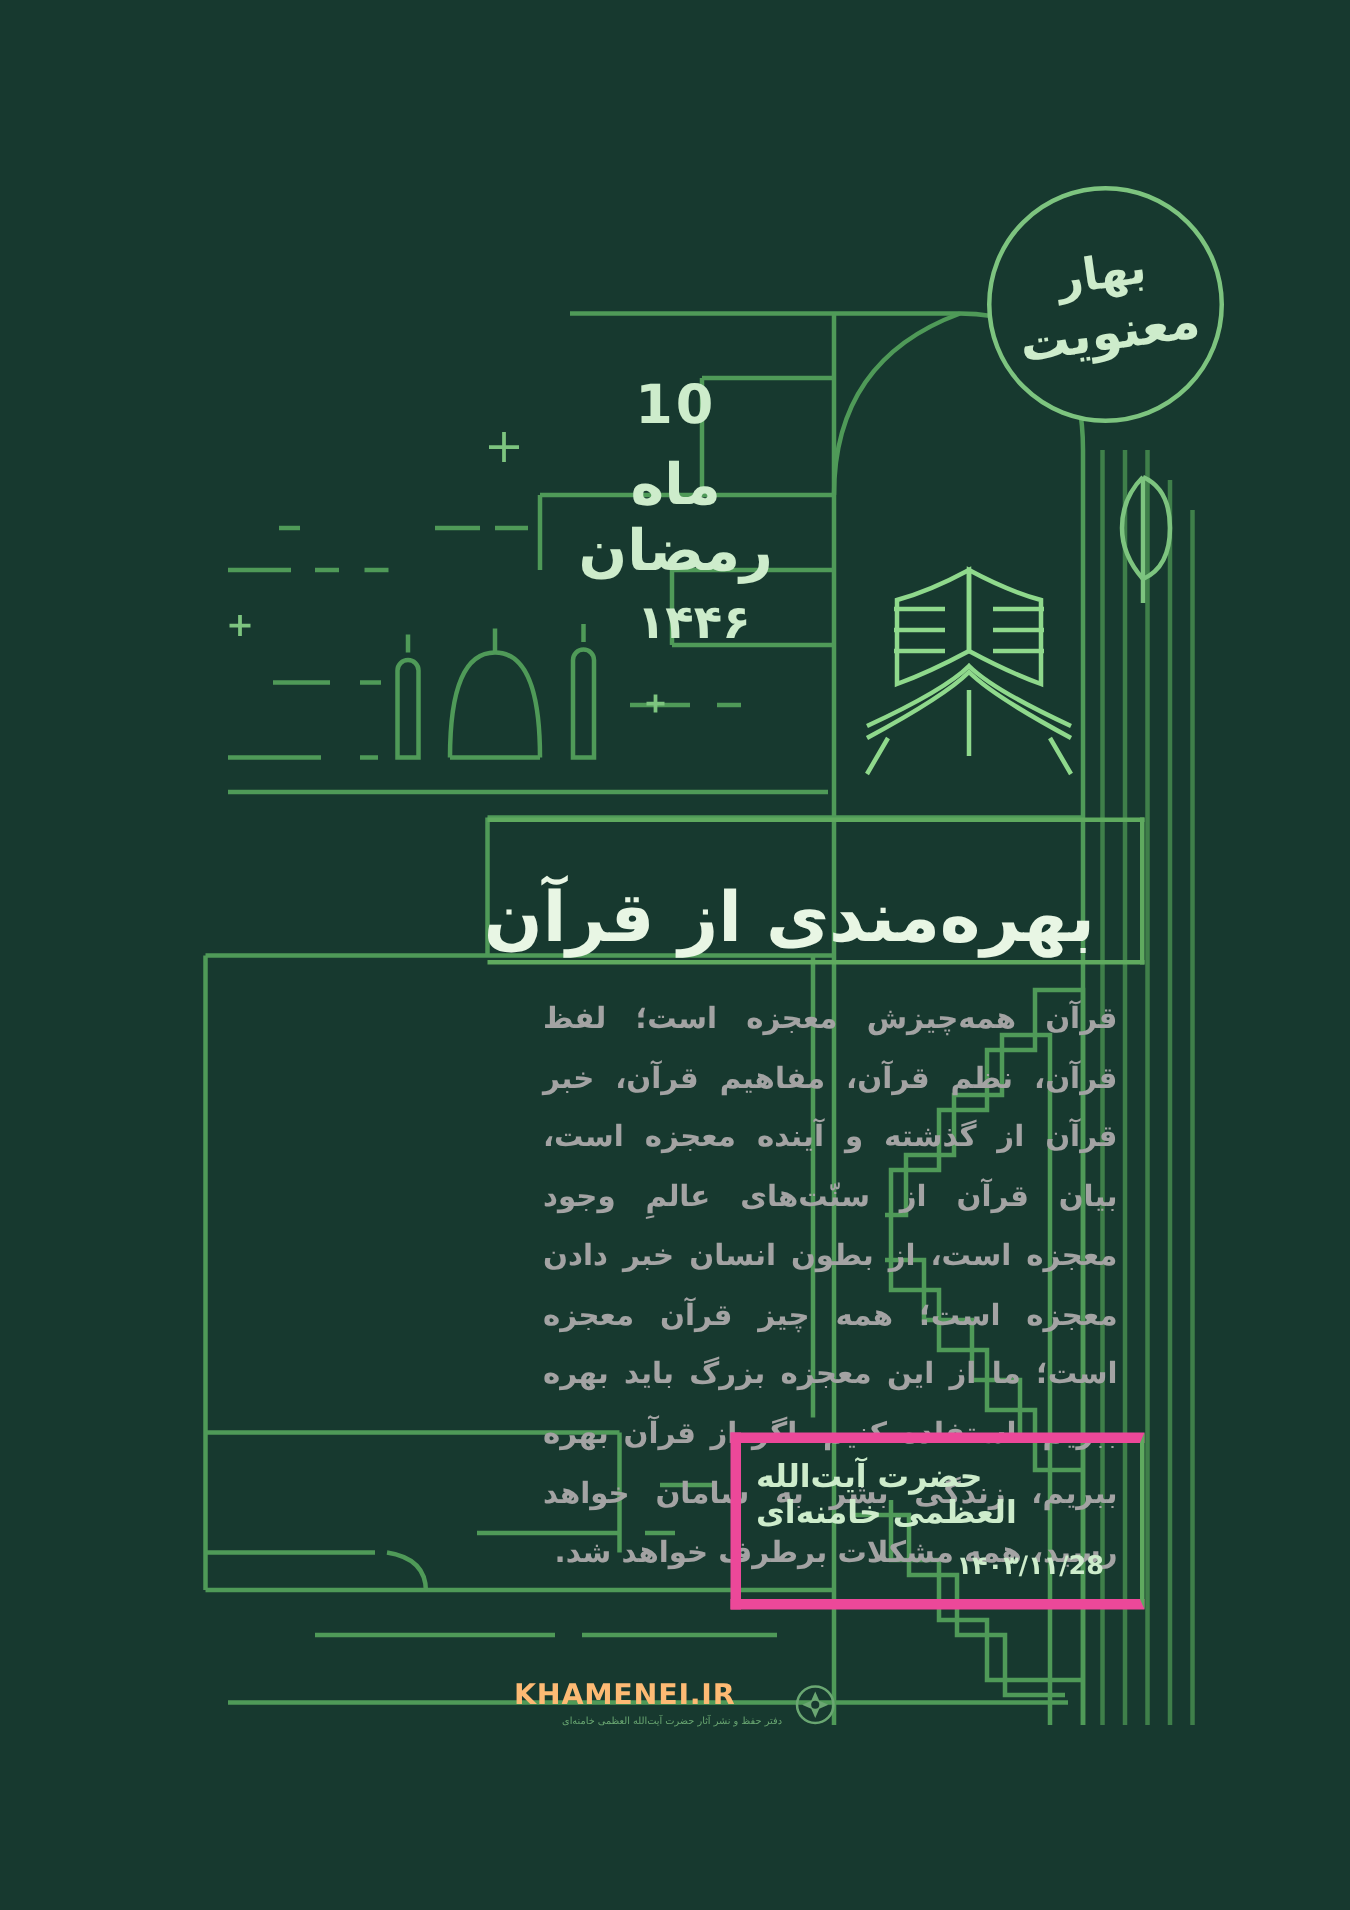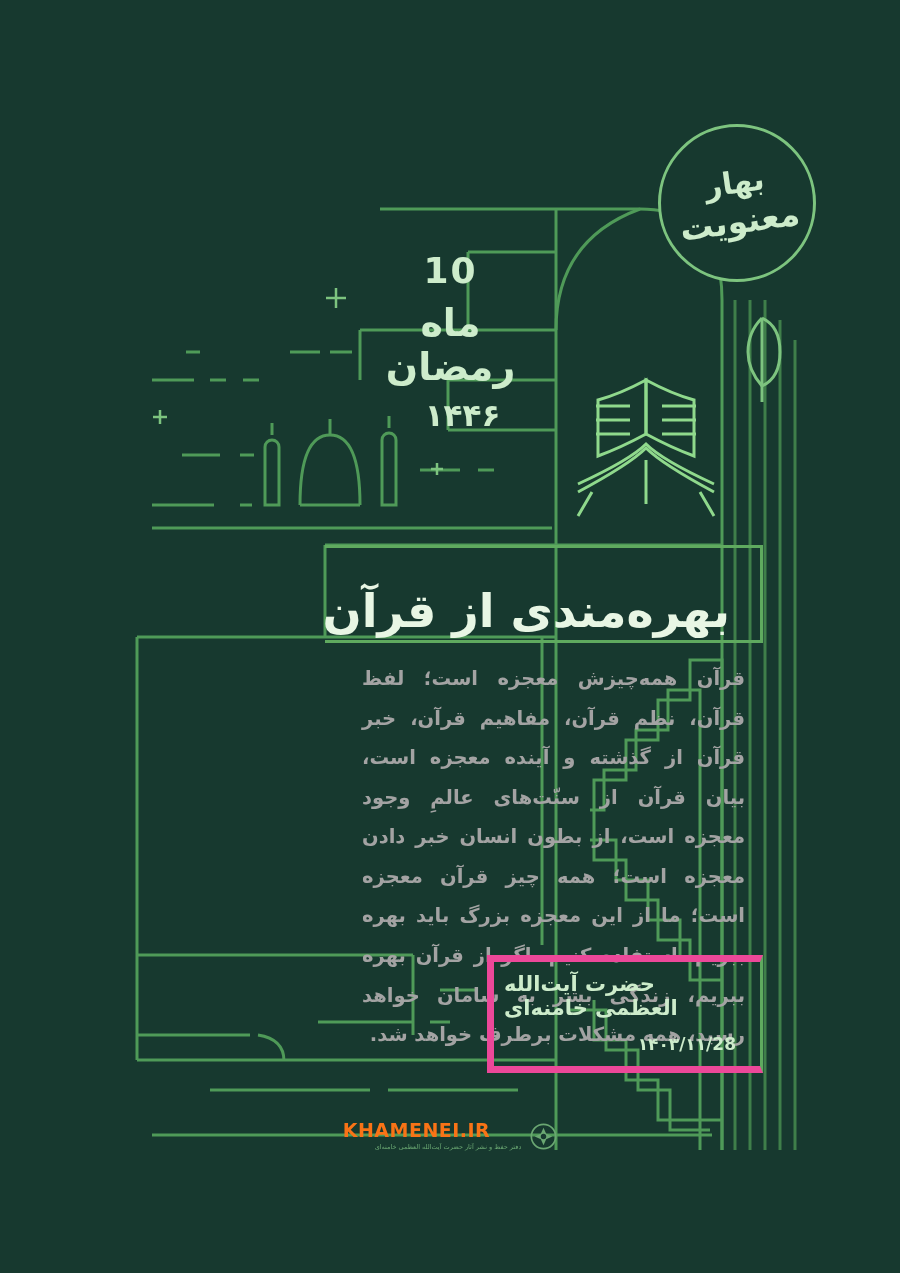--- a/index.html
+++ b/index.html
@@ -175,21 +175,21 @@
     height: 27px;
     flex: none;
   }
   .footer-texts {
     display: flex;
     flex-direction: column;
     align-items: flex-start;
     direction: ltr;
   }
   .footer-title {
-    color: #f97316;
+    color: #fdba74;
     font-size: 19px;
     font-weight: bold;
     letter-spacing: 0.5px;
     line-height: 1;
   }
   .footer-sub {
     color: #6aa772;
     font-size: 6.5px;
     margin-top: 3px;
     letter-spacing: 0.2px;

